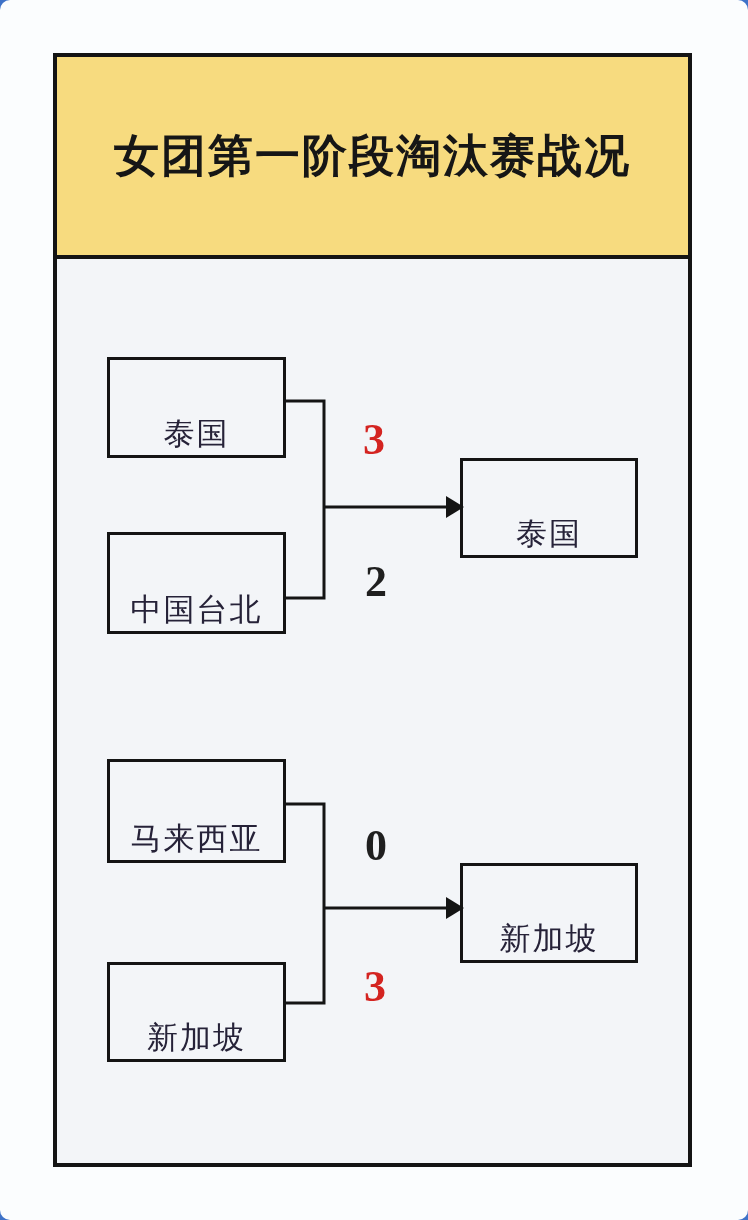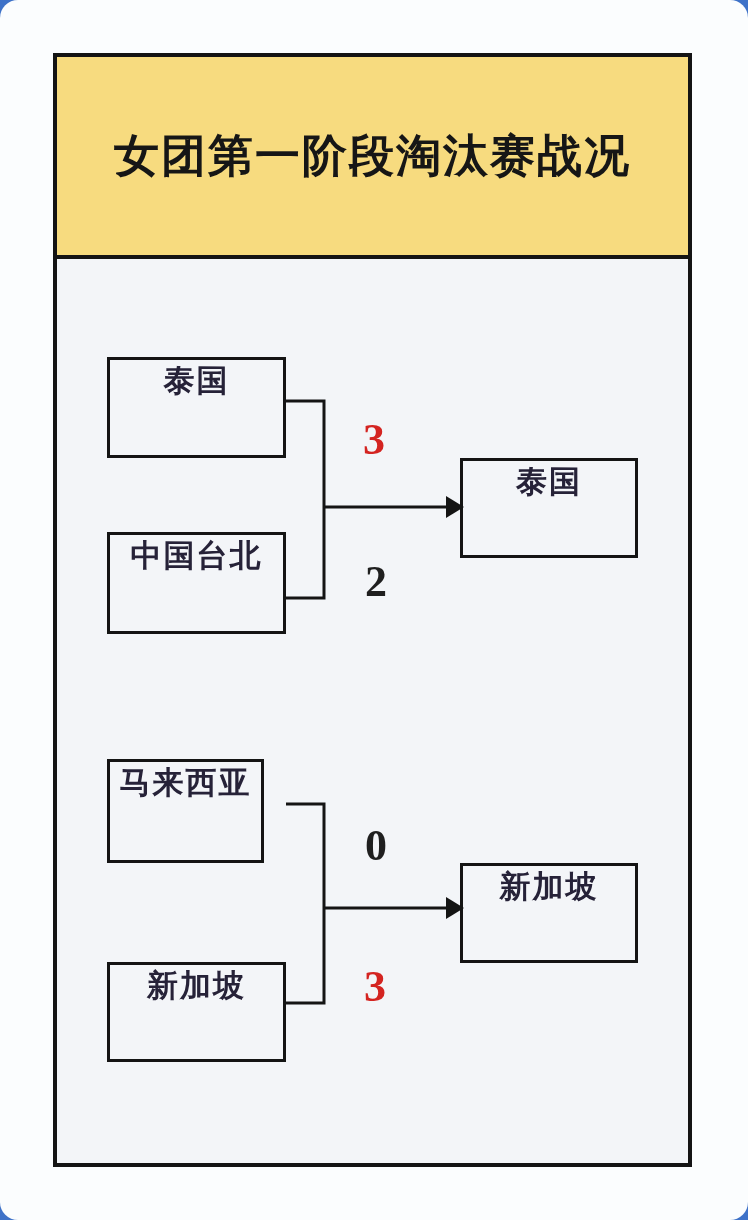--- a/index.html
+++ b/index.html
@@ -19,21 +19,21 @@
     height: 1220px;
     position: relative;
     overflow: hidden;
     background: var(--background-blue);
     font-family: "Liberation Serif", "DejaVu Serif", serif;
   }
   .sheet {
     position: absolute;
     inset: 0;
     background: var(--sheet-white);
-    border-radius: 18px;
+    border-radius: 10px;
   }
   .card {
     position: absolute;
     left: 53px;
     top: 53px;
     width: 639px;
     height: 1114px;
     border: 4px solid var(--border-black);
     background: var(--card-background);
   }
@@ -51,32 +51,31 @@
     font-weight: 700;
     letter-spacing: 2px;
     color: #161616;
     white-space: nowrap;
   }
   .team-box {
     position: absolute;
     border: 3px solid var(--border-black);
     background: var(--card-background);
     display: flex;
-    align-items: flex-start;
+    align-items: flex-end;
     justify-content: center;
     font-size: 31px;
     letter-spacing: 2px;
     color: var(--team-text);
     white-space: nowrap;
-    font-weight: bold;
   }
   .box-thailand      { left: 107px; top: 357px; width: 179px; height: 101px; }
   .box-taipei        { left: 107px; top: 532px; width: 179px; height: 102px; }
   .box-winner-top    { left: 460px; top: 458px; width: 178px; height: 100px; }
-  .box-malaysia      { left: 107px; top: 759px; width: 157px; height: 104px; }
+  .box-malaysia      { left: 107px; top: 759px; width: 179px; height: 104px; }
   .box-singapore     { left: 107px; top: 962px; width: 179px; height: 100px; }
   .box-winner-bottom { left: 460px; top: 863px; width: 178px; height: 100px; }
   .connectors {
     position: absolute;
     inset: 0;
     width: 748px;
     height: 1220px;
     pointer-events: none;
   }
   .score {

